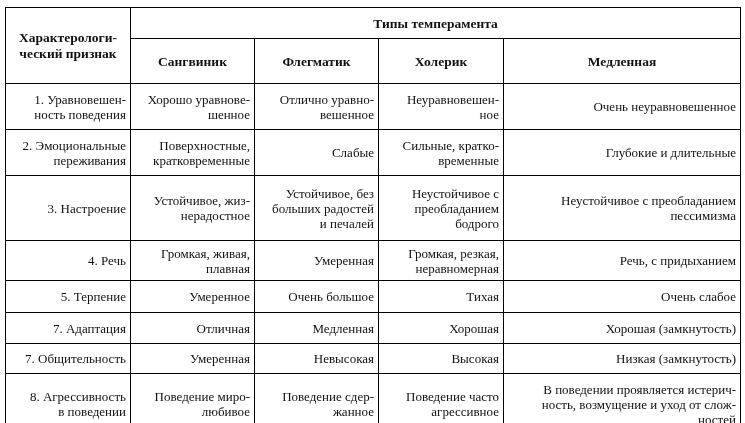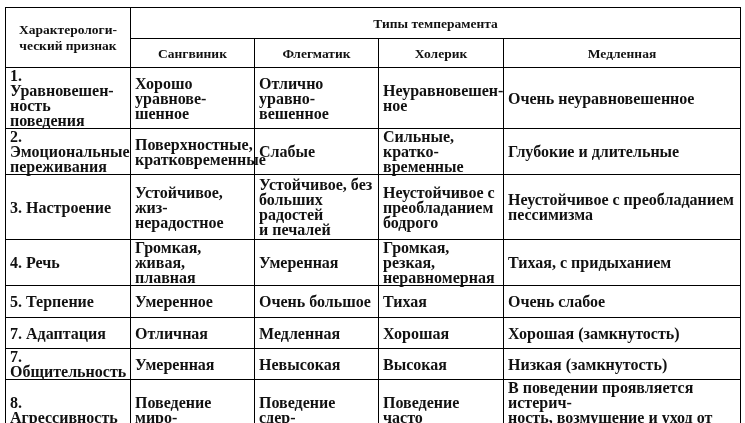--- a/index.html
+++ b/index.html
@@ -1,42 +1,42 @@
 <!DOCTYPE html>
 <html><head>
   <meta charset="utf-8">
   <style>
     html, body { margin: 0; padding: 0; background: #ffffff; }
     body { width: 745px; height: 423px; overflow: hidden; position: relative;
       font-family: "Liberation Serif", "DejaVu Serif", serif; color: #111; }
     table { position: absolute; left: 5px; top: 7px; border-collapse: collapse;
       table-layout: fixed; width: 736px; }
-    td, th { border: 1px solid #000; padding: 0 4px; font-size: 16px; line-height: 15px;
-      vertical-align: middle; text-align: left; font-weight: bold; }
+    td, th { border: 1px solid #000; padding: 0 4px; font-size: 13px; line-height: 15px;
+      vertical-align: middle; text-align: right; font-weight: normal; }
     th { font-weight: bold; text-align: center; font-size: 13.5px; }
     th.lead { font-size: 13.5px; line-height: 16px; }
     .c0 { width: 125px; } .c1 { width: 124px; } .c2 { width: 124px; } .c3 { width: 125px; }
   </style>
 </head>
 <body>
 
 <table>
   <colgroup>
     <col class="c0">
       <col class="c1">
       <col class="c2">
       <col class="c3">
       <col>
   </colgroup>
   <thead>
     <tr style="height:31px">
       <th rowspan="2" class="lead">Характерологи-<br>ческий признак</th>
       <th colspan="4">Типы темперамента</th>
     </tr>
-    <tr style="height:29px">
+    <tr style="height:45px">
       <th>Сангвиник</th>
       <th>Флегматик</th>
       <th>Холерик</th>
       <th>Медленная</th>
     </tr>
   </thead>
   <tbody>
     <tr style="height:46px">
       <td>1. Уравновешен-<br>ность поведения</td>
       <td>Хорошо уравнове-<br>шенное</td>
@@ -56,21 +56,21 @@
       <td>Устойчивое, жиз-<br>нерадостное</td>
       <td>Устойчивое, без<br>больших радостей<br>и печалей</td>
       <td>Неустойчивое с<br>преобладанием<br>бодрого</td>
       <td>Неустойчивое с преобладанием<br>пессимизма</td>
     </tr>
     <tr style="height:40px">
       <td>4. Речь</td>
       <td>Громкая, живая,<br>плавная</td>
       <td>Умеренная</td>
       <td>Громкая, резкая,<br>неравномерная</td>
-      <td>Тихая, с придыханием</td>
+      <td>Речь, с придыханием</td>
     </tr>
     <tr style="height:32px">
       <td>5. Терпение</td>
       <td>Умеренное</td>
       <td>Очень большое</td>
       <td>Тихая</td>
       <td>Очень слабое</td>
     </tr>
     <tr style="height:31px">
       <td>7. Адаптация</td>

